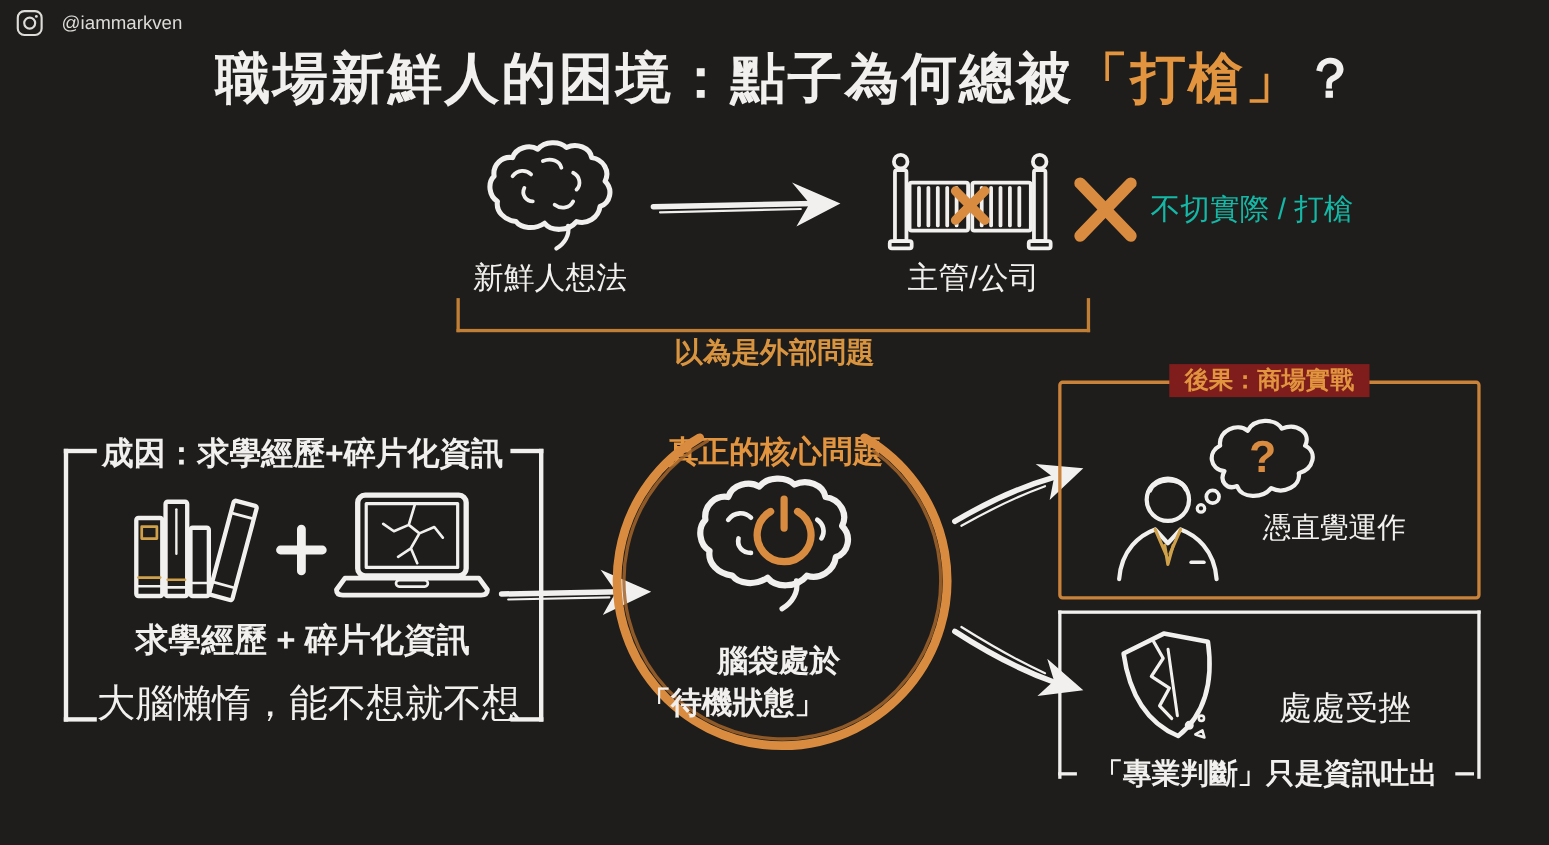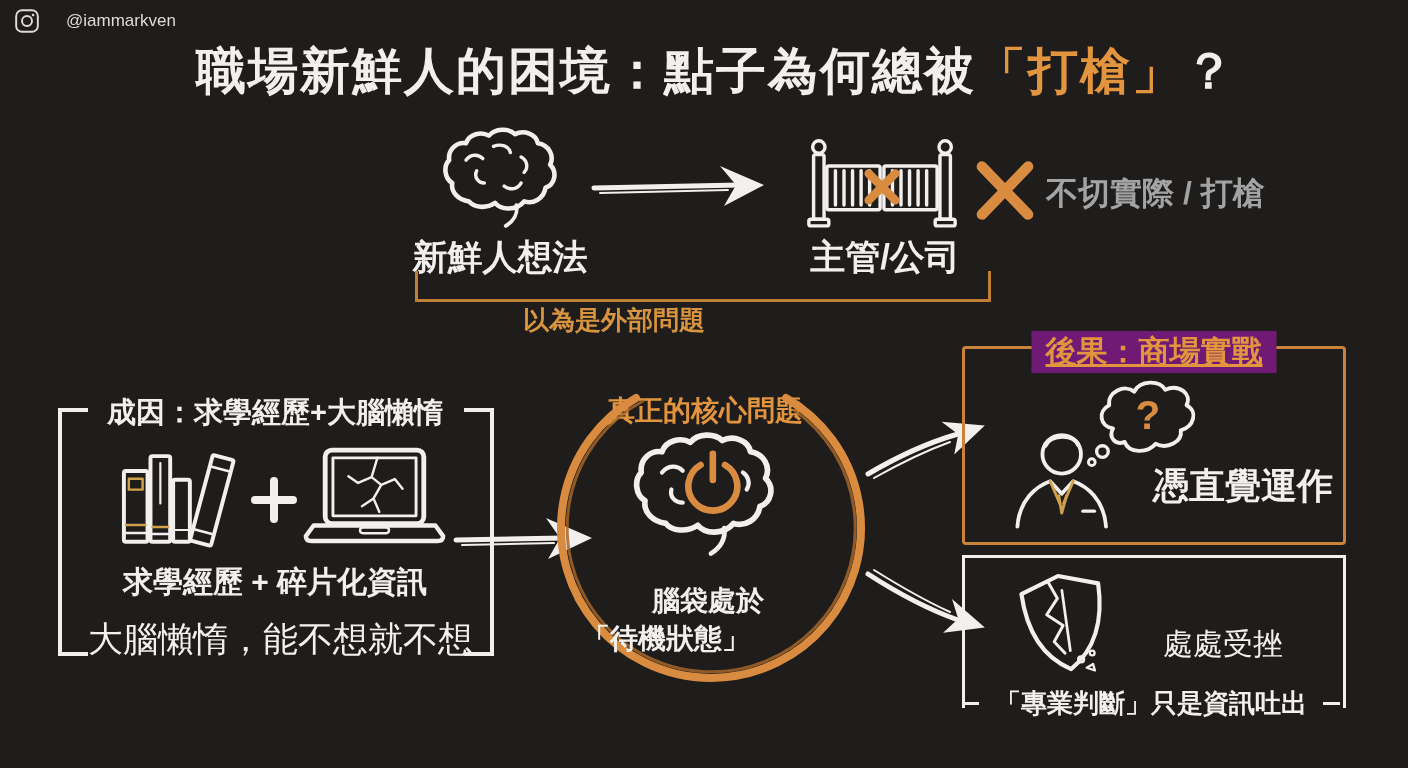--- a/index.html
+++ b/index.html
@@ -8,32 +8,32 @@
     background:#1f1d1b;
     font-family:"Liberation Sans","DejaVu Sans",sans-serif;
     color:#f2f0ee;
   }
   .abs{position:absolute;}
   .ctr{text-align:center;}
   .w{color:#f2f0ee;}
   .o{color:#e2953e;}
   svg{display:block;}
 
-  .watermark{left:14px;top:8px;display:flex;align-items:center;gap:26px;
+  .watermark{left:14px;top:8px;display:flex;align-items:center;gap:16px;
     color:#dedcd9;font-size:17px;font-weight:500;}
   .title{left:12px;top:38px;width:100%;text-align:center;
     font-size:50px;font-weight:700;letter-spacing:2px;white-space:nowrap;}
 
-  .flow-label{font-size:35px;font-weight:700;white-space:nowrap;}
-  .rej-label{font-size:32px;font-weight:700;color:#a3a3a3;white-space:nowrap;}
+  .flow-label{font-size:28px;font-weight:400;white-space:nowrap;}
+  .rej-label{font-size:27px;font-weight:400;color:#14b8a6;white-space:nowrap;}
 
   .under-bracket{left:415px;top:271px;width:570px;height:28px;
     border-left:3px solid #c07f35;border-right:3px solid #c07f35;
     border-bottom:3px solid #c07f35;}
-  .bracket-caption{left:523px;top:303px;width:400px;text-align:left;
+  .bracket-caption{left:504px;top:303px;width:400px;text-align:center;
     font-size:26px;font-weight:600;color:#d9943f;}
 
   .cause-bracket-l{left:58px;top:408px;width:26px;height:240px;
     border-left:4px solid #f2f0ee;border-top:4px solid #f2f0ee;border-bottom:4px solid #f2f0ee;}
   .cause-bracket-r{left:464px;top:408px;width:26px;height:240px;
     border-right:4px solid #f2f0ee;border-top:4px solid #f2f0ee;border-bottom:4px solid #f2f0ee;}
   .cause-header{left:75px;top:393px;width:400px;text-align:center;
     font-size:29px;font-weight:800;white-space:nowrap;}
   .cause-formula{left:70px;top:562px;width:410px;text-align:center;
     font-size:30px;font-weight:800;white-space:nowrap;}
@@ -41,24 +41,24 @@
     font-size:35px;font-weight:500;white-space:nowrap;}
 
   .core-title{left:555px;top:392px;width:300px;text-align:center;
     font-size:28px;font-weight:800;color:#e2953e;white-space:nowrap;}
   .core-cap1{left:582px;top:582px;width:252px;text-align:center;font-size:28px;font-weight:700;}
   .core-cap2{left:582px;top:620px;width:252px;font-size:28px;font-weight:700;}
 
   .box1{left:962px;top:346px;width:378px;height:193px;
     border:3.5px solid #c9823a;border-radius:4px;}
   .box1-title{position:absolute;top:-18px;left:50%;transform:translateX(-50%);
-    background:#701a75;padding:0 14px;font-size:31px;font-weight:800;
-    color:#e2953e;white-space:nowrap;text-decoration:underline;}
-  .box1-label{left:1148px;top:462px;width:185px;text-align:right;
-    font-size:36px;font-weight:700;}
+    background:#7f1d1d;padding:0 14px;font-size:22px;font-weight:800;
+    color:#e2953e;white-space:nowrap;}
+  .box1-label{left:1148px;top:462px;width:185px;text-align:left;
+    font-size:26px;font-weight:400;}
 
   .box2{left:962px;top:555px;width:378px;height:150px;
     border-top:3px solid #f2f0ee;border-left:3px solid #f2f0ee;border-right:3px solid #f2f0ee;}
   .box2-stub{width:17px;height:3px;background:#f2f0ee;}
   .box2-label{left:1138px;top:624px;width:170px;text-align:center;
     font-size:30px;font-weight:400;}
   .box2-footnote{left:962px;top:686px;width:378px;text-align:center;
     font-size:26px;font-weight:700;white-space:nowrap;}
 </style>
 </head>
@@ -132,21 +132,21 @@
     <line x1="61" y1="10" x2="9" y2="64" stroke="#d98c3f" stroke-width="12" stroke-linecap="round"></line>
   </svg>
 </div>
 <div class="abs rej-label" style="left:1046px;top:172px;">不切實際 / 打槍</div>
 
 <div class="abs under-bracket"></div>
 <div class="abs bracket-caption">以為是外部問題</div>
 
 <div class="abs cause-bracket-l"></div>
 <div class="abs cause-bracket-r"></div>
-<div class="abs cause-header">成因：求學經歷+大腦懶惰</div>
+<div class="abs cause-header">成因：求學經歷+碎片化資訊</div>
 
 <div class="abs" style="left:118px;top:446px;">
   <svg width="128" height="104" viewBox="0 0 130 105" fill="none" stroke="#f2f0ee" stroke-width="4" stroke-linecap="round" stroke-linejoin="round">
     <rect x="6" y="25" width="24" height="72" rx="2"></rect>
     <rect x="11" y="33" width="14" height="11" stroke="#cfa14a" stroke-width="2.5"></rect>
     <line x1="8" y1="80" x2="28" y2="80" stroke="#cfa14a" stroke-width="2.5"></line>
     <line x1="8" y1="88" x2="28" y2="88" stroke-width="2.5"></line>
     <rect x="33" y="10" width="20" height="87" rx="2"></rect>
     <line x1="43" y1="17" x2="43" y2="58" stroke-width="2.2"></line>
     <line x1="35" y1="82" x2="51" y2="82" stroke="#cfa14a" stroke-width="2.5"></line>

